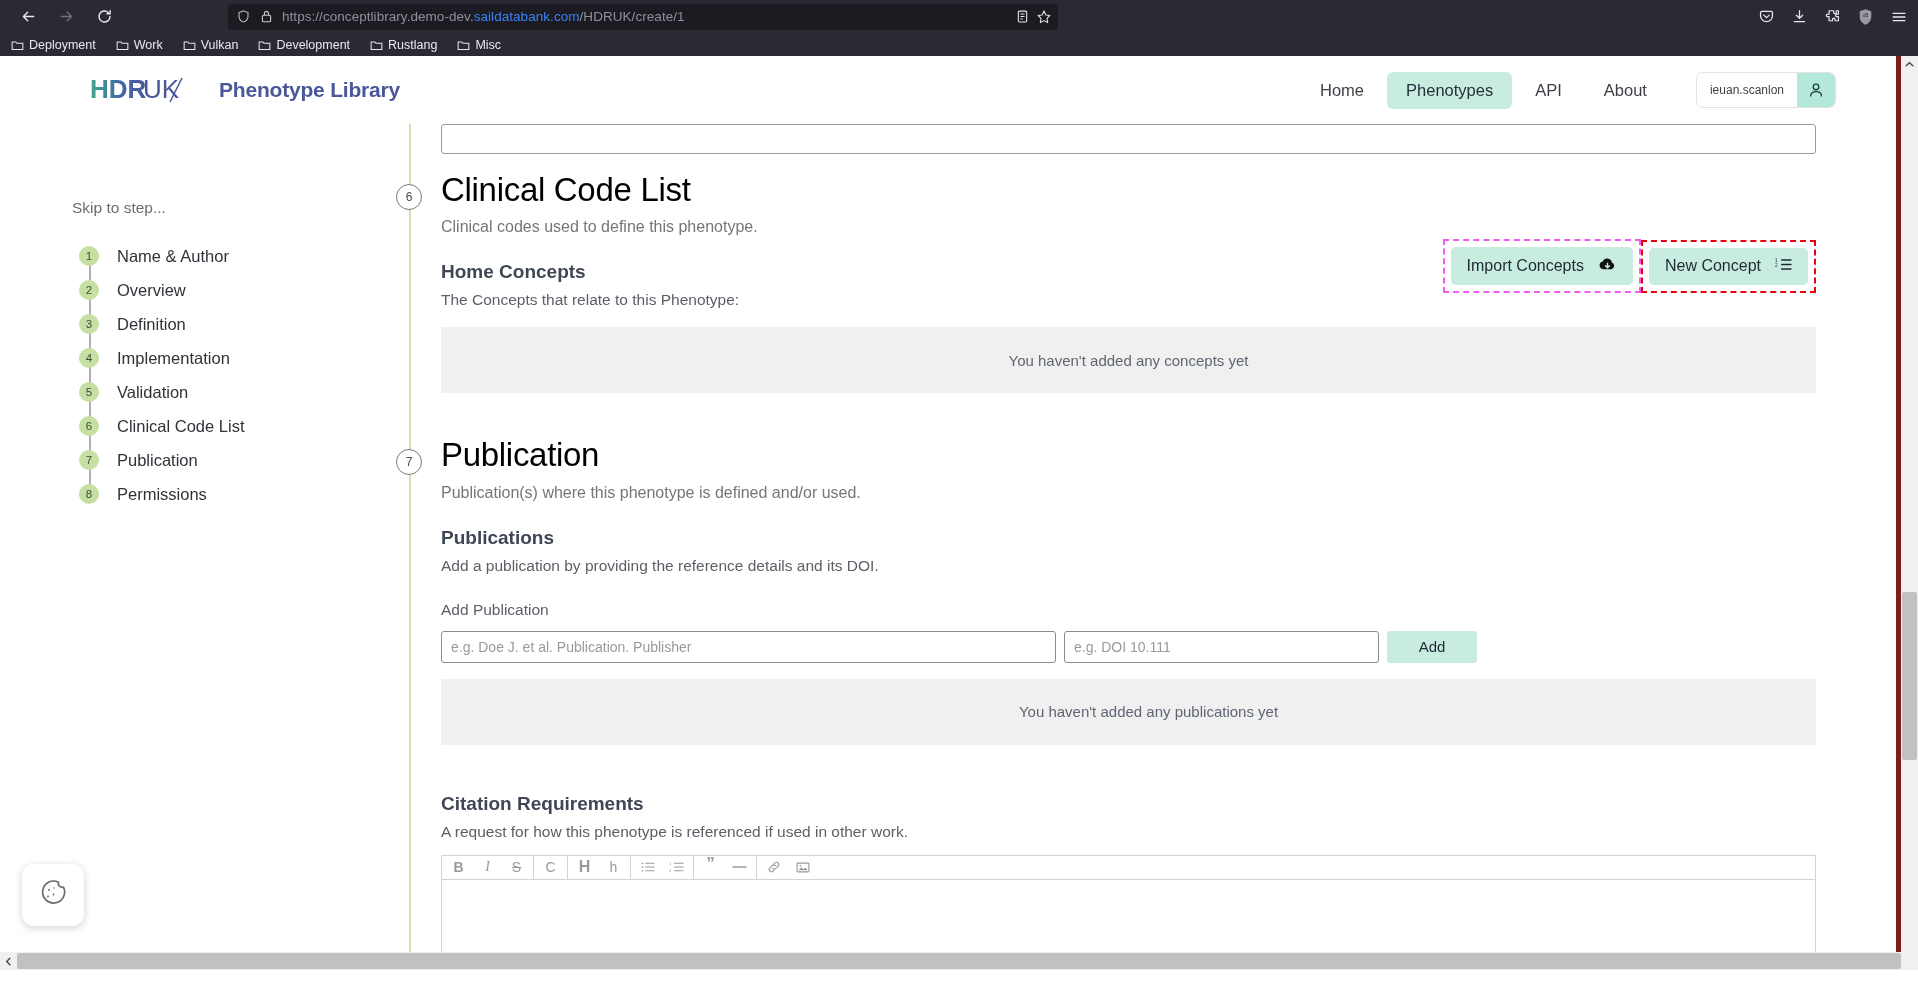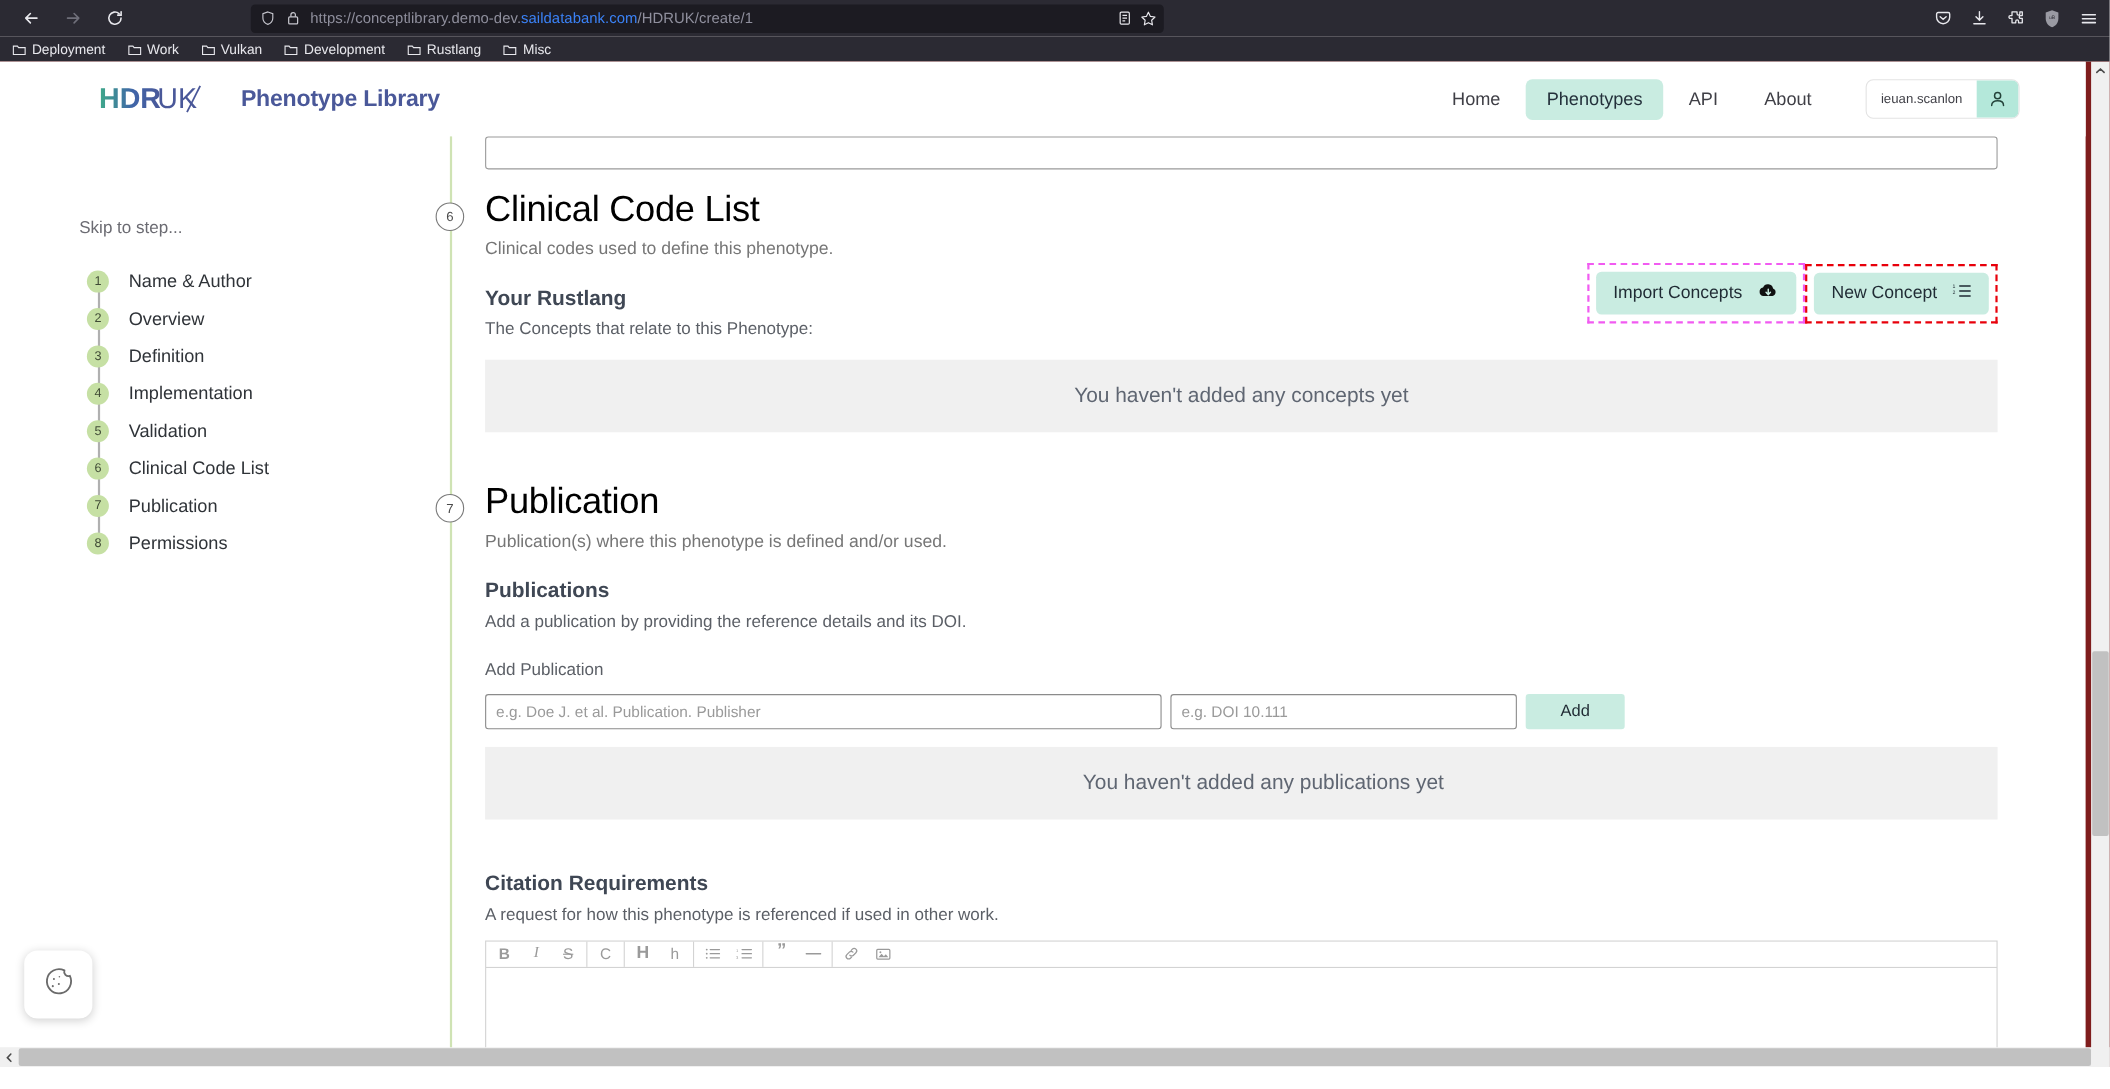--- a/index.html
+++ b/index.html
@@ -271,21 +271,21 @@
     cursor: pointer;
   }
 
   .empty-box {
     margin-top: 18px;
     background: #f0f0f0;
     height: 66px;
     display: flex;
     align-items: center;
     justify-content: center;
-    font-size: 19px;
+    font-size: 15px;
     color: #5f6672;
   }
 
   .add-pub-label {
     font-size: 15.5px;
     color: #5b5f66;
     margin-top: 26px;
   }
   .pub-row {
     display: flex;
@@ -630,21 +630,21 @@
           <div class="top-field"></div>
         </div>
 
         <div class="section" style="margin-top:10px;">
           <div class="sec-badge" style="top:12px;">6</div>
           <h1 class="sec-title">Clinical Code List</h1>
           <div class="sec-sub">Clinical codes used to define this phenotype.</div>
 
           <div class="row-between">
             <div>
-              <div class="sub-head">Your Rustlang</div>
+              <div class="sub-head">Home Concepts</div>
               <div class="sub-desc">The Concepts that relate to this Phenotype:</div>
             </div>
 
             <div class="btn-group">
               <div class="annot annot-magenta">
                 <button class="btn-teal">
                   <span>Import Concepts</span>
                   <span>
                     <svg width="19" height="16" viewBox="0 0 20 16" fill="#111">
                         <path d="M5.4 13.4A4.1 4.1 0 0 1 5 5.3a5 5 0 0 1 9.6 1 3.7 3.7 0 0 1-.6 7.1z"></path>

